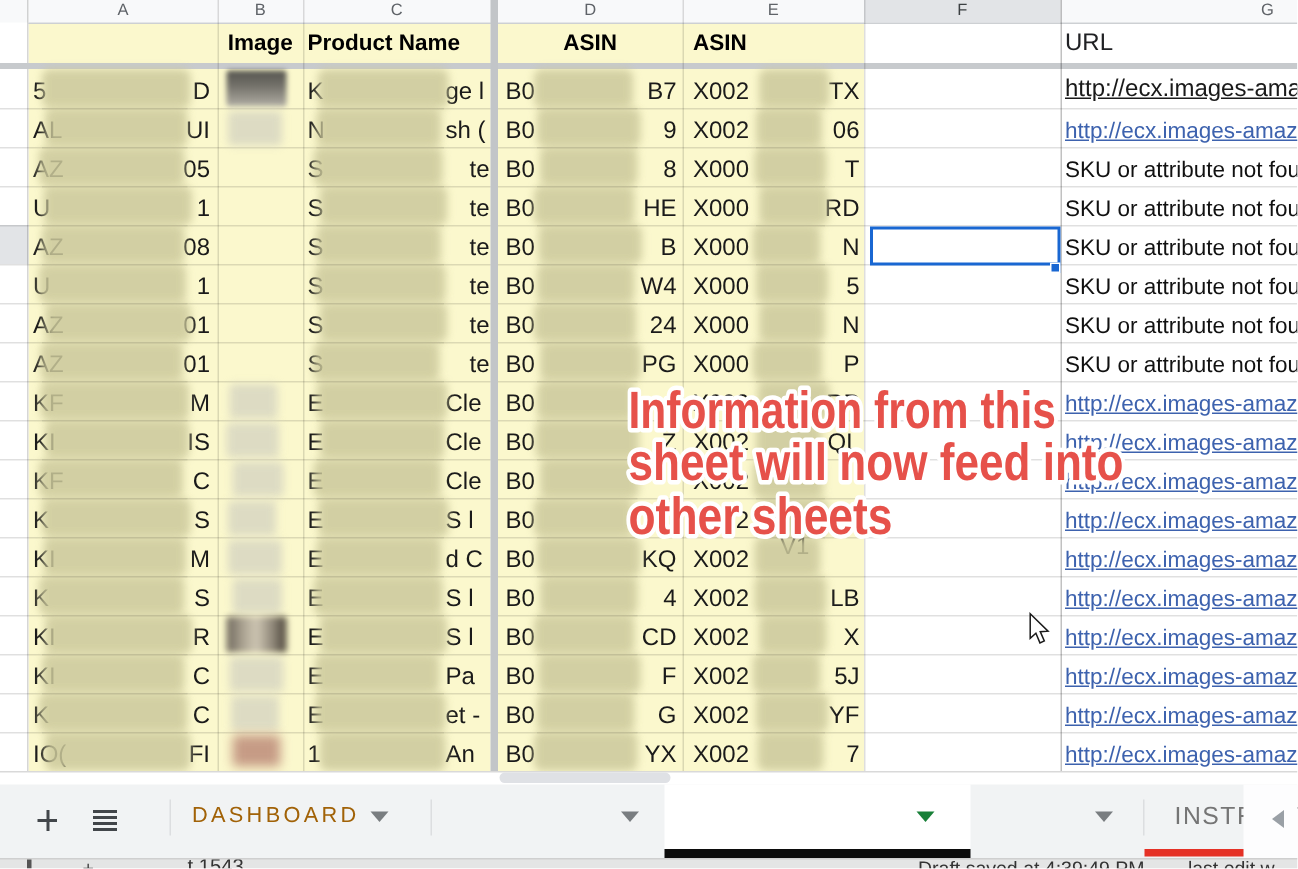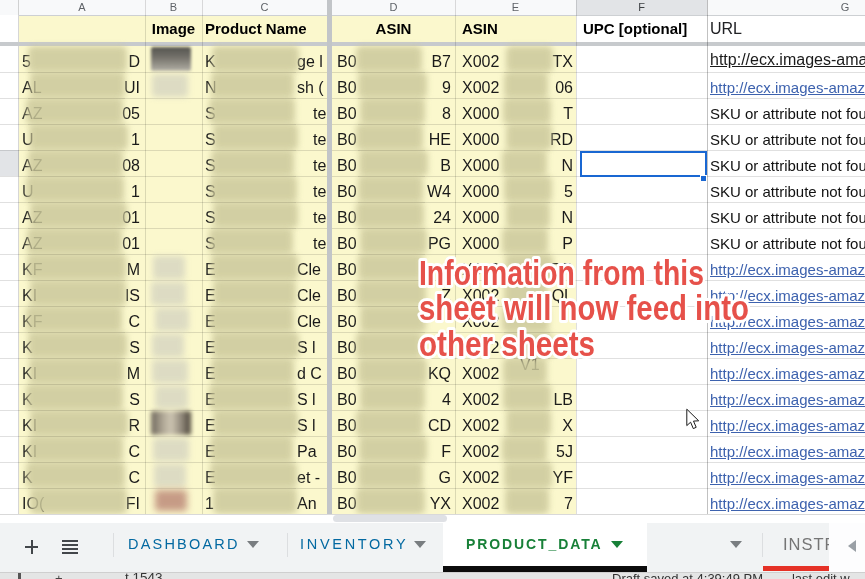--- a/index.html
+++ b/index.html
@@ -14,21 +14,21 @@
 .tr{background:#b98474;filter:blur(3.5px);opacity:.8}
 .g{position:absolute;left:710px;white-space:nowrap}
 .gd{font-size:16px;color:#1a1a1a;text-decoration:underline}
 .gb{font-size:15px;color:#3d62ae;text-decoration:underline}
 .gs{font-size:15px;color:#111}
 .hline{position:absolute;left:0;width:865px;height:1px;background:rgba(0,0,0,0.12)}
 .vline{position:absolute;top:0;width:1px;height:514px;background:rgba(0,0,0,0.13)}
 .letter{position:absolute;top:0;height:15px;font-size:11px;color:#5f6368;text-align:center;line-height:15px}
 .hdr{position:absolute;top:16px;height:26px;font-size:15px;font-weight:bold;color:#000;line-height:26px}
 #tabbar{position:absolute;left:0;top:523px;width:865px;height:49px;background:#f1f3f4}
-.tab{position:absolute;top:0;height:43px;line-height:43px;font-size:15px;color:#0369a1;letter-spacing:2px;white-space:nowrap}
+.tab{position:absolute;top:0;height:43px;line-height:43px;font-size:15px;color:#a16207;letter-spacing:2px;white-space:nowrap}
 .tri{position:absolute;width:0;height:0;border-left:6.5px solid transparent;border-right:6.5px solid transparent;border-top:7px solid #797d80;top:18px}
 #status{position:absolute;left:0;top:572px;width:865px;height:7px;background:#e4e5e5;border-top:1px solid #cfcfcf;overflow:hidden}
 </style></head><body>
 <div id="app">
 <div id="grid">
 
  <div style="position:absolute;left:19px;top:16px;width:308px;height:498px;background:#fbf8cd"></div>
  <div style="position:absolute;left:332px;top:16px;width:244px;height:498px;background:#fbf8cd"></div>
 
  <div style="position:absolute;left:0;top:0;width:865px;height:15px;background:#f8f9fa"></div>
@@ -44,21 +44,20 @@
 
  <div style="position:absolute;left:0;top:0;width:19px;height:514px;background:#fff"></div>
  <div style="position:absolute;left:0;top:0;width:19px;height:15px;background:#f8f9fa"></div>
  <div style="position:absolute;left:0;top:150px;width:19px;height:26px;background:#e2e4e7"></div>
  <div style="position:absolute;left:18px;top:0;width:1px;height:514px;background:rgba(0,0,0,0.16)"></div>
 
  <div class="hdr" style="left:145px;width:57px;text-align:center">Image</div>
  <div class="hdr" style="left:205px">Product Name</div>
  <div class="hdr" style="left:332px;width:123px;text-align:center">ASIN</div>
  <div class="hdr" style="left:462px">ASIN</div>
- <div class="hdr" style="left:583px">UPC [optional]</div>
  <div class="hdr" style="left:710px;font-weight:normal;color:#202124;font-size:16px">URL</div>
 
  <div style="position:absolute;left:0;top:42px;width:865px;height:4px;background:#c7cacd"></div>
 
 <div class="hline" style="top:72px"></div>
 <div class="hline" style="top:98px"></div>
 <div class="hline" style="top:124px"></div>
 <div class="hline" style="top:150px"></div>
 <div class="hline" style="top:176px"></div>
 <div class="hline" style="top:202px"></div>
@@ -416,24 +415,22 @@
 
  <div style="position:absolute;left:62px;top:17px;width:16px;height:2px;background:#42464a"></div>
  <div style="position:absolute;left:62px;top:21px;width:16px;height:2px;background:#42464a"></div>
  <div style="position:absolute;left:62px;top:25px;width:16px;height:2px;background:#42464a"></div>
  <div style="position:absolute;left:62px;top:29px;width:16px;height:2px;background:#42464a"></div>
  <div style="position:absolute;left:113px;top:10px;width:1px;height:24px;background:#dcdee0"></div>
  <div style="position:absolute;left:287px;top:10px;width:1px;height:24px;background:#dcdee0"></div>
  <div style="position:absolute;left:762px;top:10px;width:1px;height:24px;background:#dcdee0"></div>
  <div class="tab" style="left:128px;font-size:14.5px;letter-spacing:2.2px">DASHBOARD</div>
       <div class="tri" style="left:247px"></div>
- <div class="tab" style="left:300px;font-size:14.5px;letter-spacing:2.7px">INVENTORY</div>
       <div class="tri" style="left:414px"></div>
  <div style="position:absolute;left:443px;top:0;width:204px;height:43px;background:#fff"></div>
- <div class="tab" style="left:466px;color:#188038;font-weight:bold;font-size:14px;letter-spacing:1.9px">PRODUCT_DATA</div>
  <div class="tri" style="left:611px;border-top-color:#188038"></div>
       <div class="tri" style="left:730px"></div>
  <div class="tab" style="left:783px;font-size:16.5px;color:#757575;letter-spacing:1px">INSTRUCTIONS</div>
  <div style="position:absolute;left:829px;top:0;width:36px;height:49px;background:#fdfdfe"></div>
  <div style="position:absolute;left:848px;top:17px;width:0;height:0;border-top:6px solid transparent;border-bottom:6px solid transparent;border-right:8px solid #9aa0a6"></div>
 </div>
 
 <div style="position:absolute;left:443px;top:566px;width:204px;height:6px;background:#0c0c0c"></div>
 <div style="position:absolute;left:763px;top:566px;width:66px;height:5px;background:#e53126"></div>
 <div id="status">

